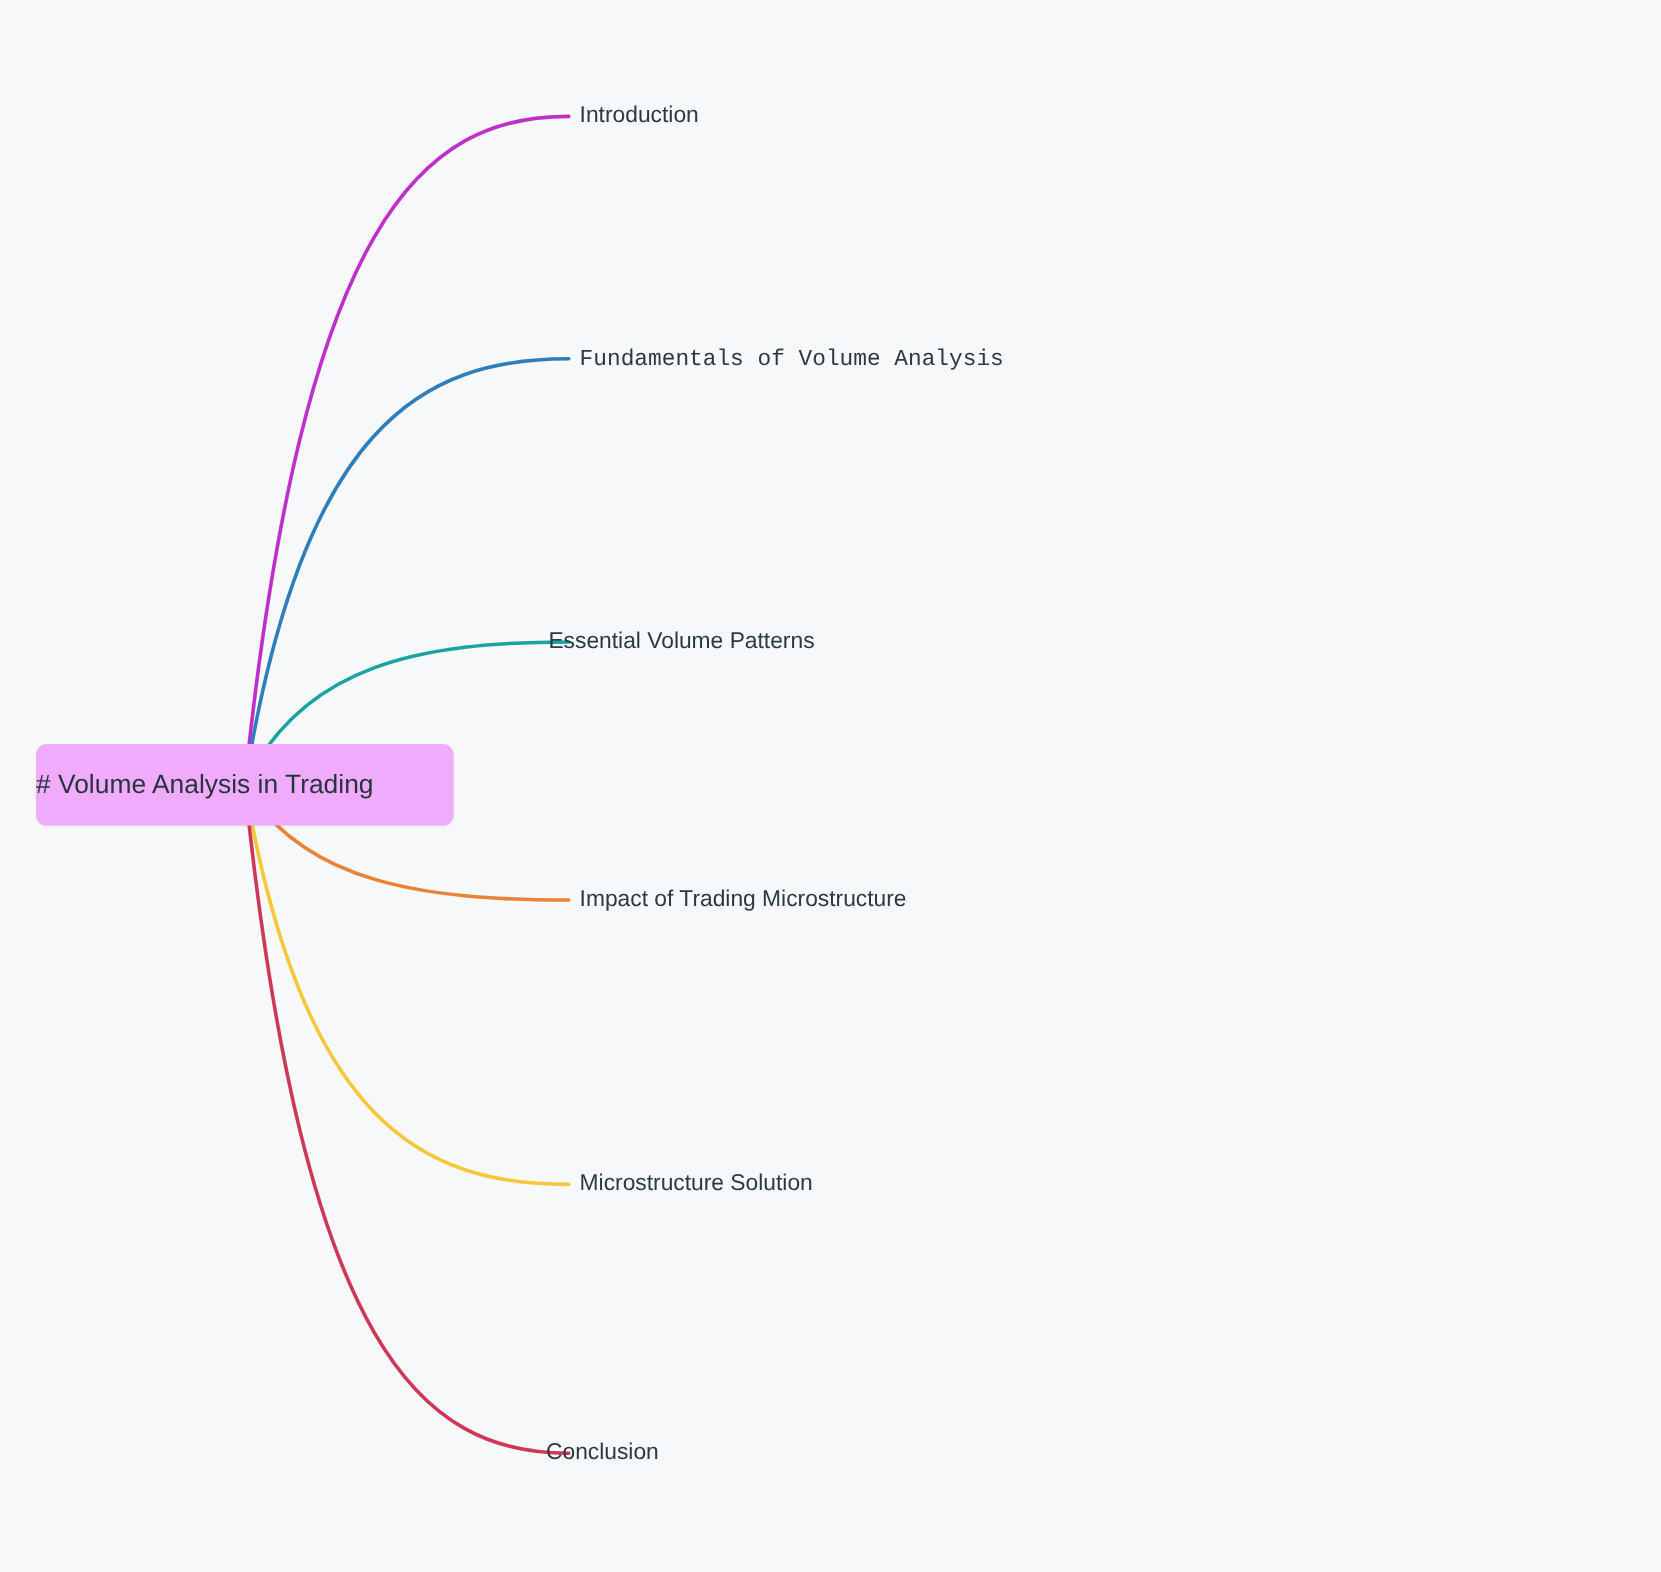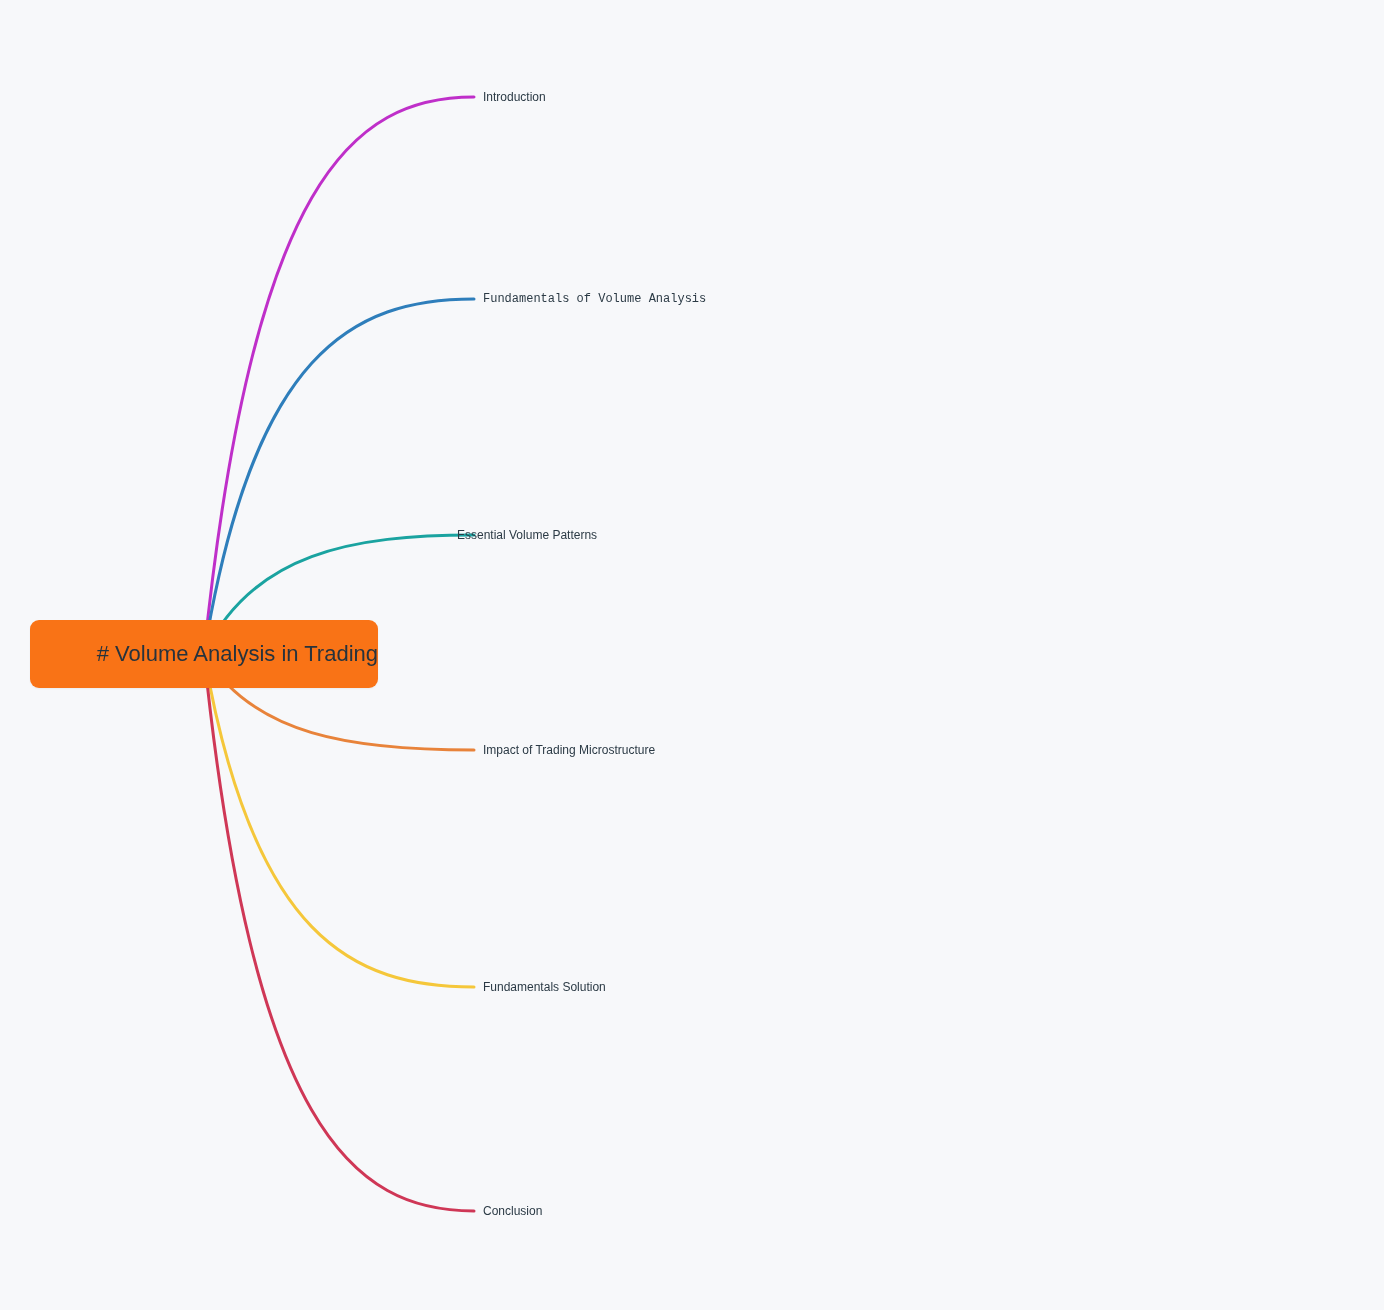--- a/index.html
+++ b/index.html
@@ -8,31 +8,31 @@
     width:1384px;height:1310px;
     background:#f7f8fa;
     font-family:"Liberation Sans", sans-serif;
     overflow:hidden;
   }
   #mindmap{position:relative;width:1384px;height:1310px;background:#f7f8fa;}
   svg.edges{position:absolute;left:0;top:0;width:1384px;height:1310px;pointer-events:none;}
   .node{
     position:absolute;
     color:#2b3a45;
-    font-size:12px;
+    font-size:19px;
     line-height:24px;
     z-index:3;
   }
   .node-label{display:block;}
   .root-node{
     position:absolute;
-    background:#f97316;
+    background:#f0abfc;
     border-radius:9px;
     box-shadow:0 1px 2px rgba(0,0,0,0.05);
-    display:flex;align-items:center;justify-content:flex-end;
+    display:flex;align-items:center;justify-content:flex-start;
     z-index:6;
   }
   .root-node .node-label{
     font-size:22px;color:#27333d;line-height:28px;white-space:nowrap;
   }
 </style>
 </head>
 <body>
 
 <div id="mindmap">
@@ -54,19 +54,19 @@
       <div class="node " style="left: 483px; top: 287px; font-family: Liberation Mono, monospace;">
         <span class="node-label">Fundamentals of Volume Analysis</span>
       </div>
       <div class="node " style="left: 457px; top: 523px;">
         <span class="node-label">Essential Volume Patterns</span>
       </div>
       <div class="node " style="left: 483px; top: 738px;">
         <span class="node-label">Impact of Trading Microstructure</span>
       </div>
       <div class="node " style="left: 483px; top: 975px;">
-        <span class="node-label">Fundamentals Solution</span>
+        <span class="node-label">Microstructure Solution</span>
       </div>
-      <div class="node " style="left: 483px; top: 1199px;">
+      <div class="node " style="left: 455px; top: 1199px;">
         <span class="node-label">Conclusion</span>
       </div>
     </div>
 </div>
 
 </body></html>

